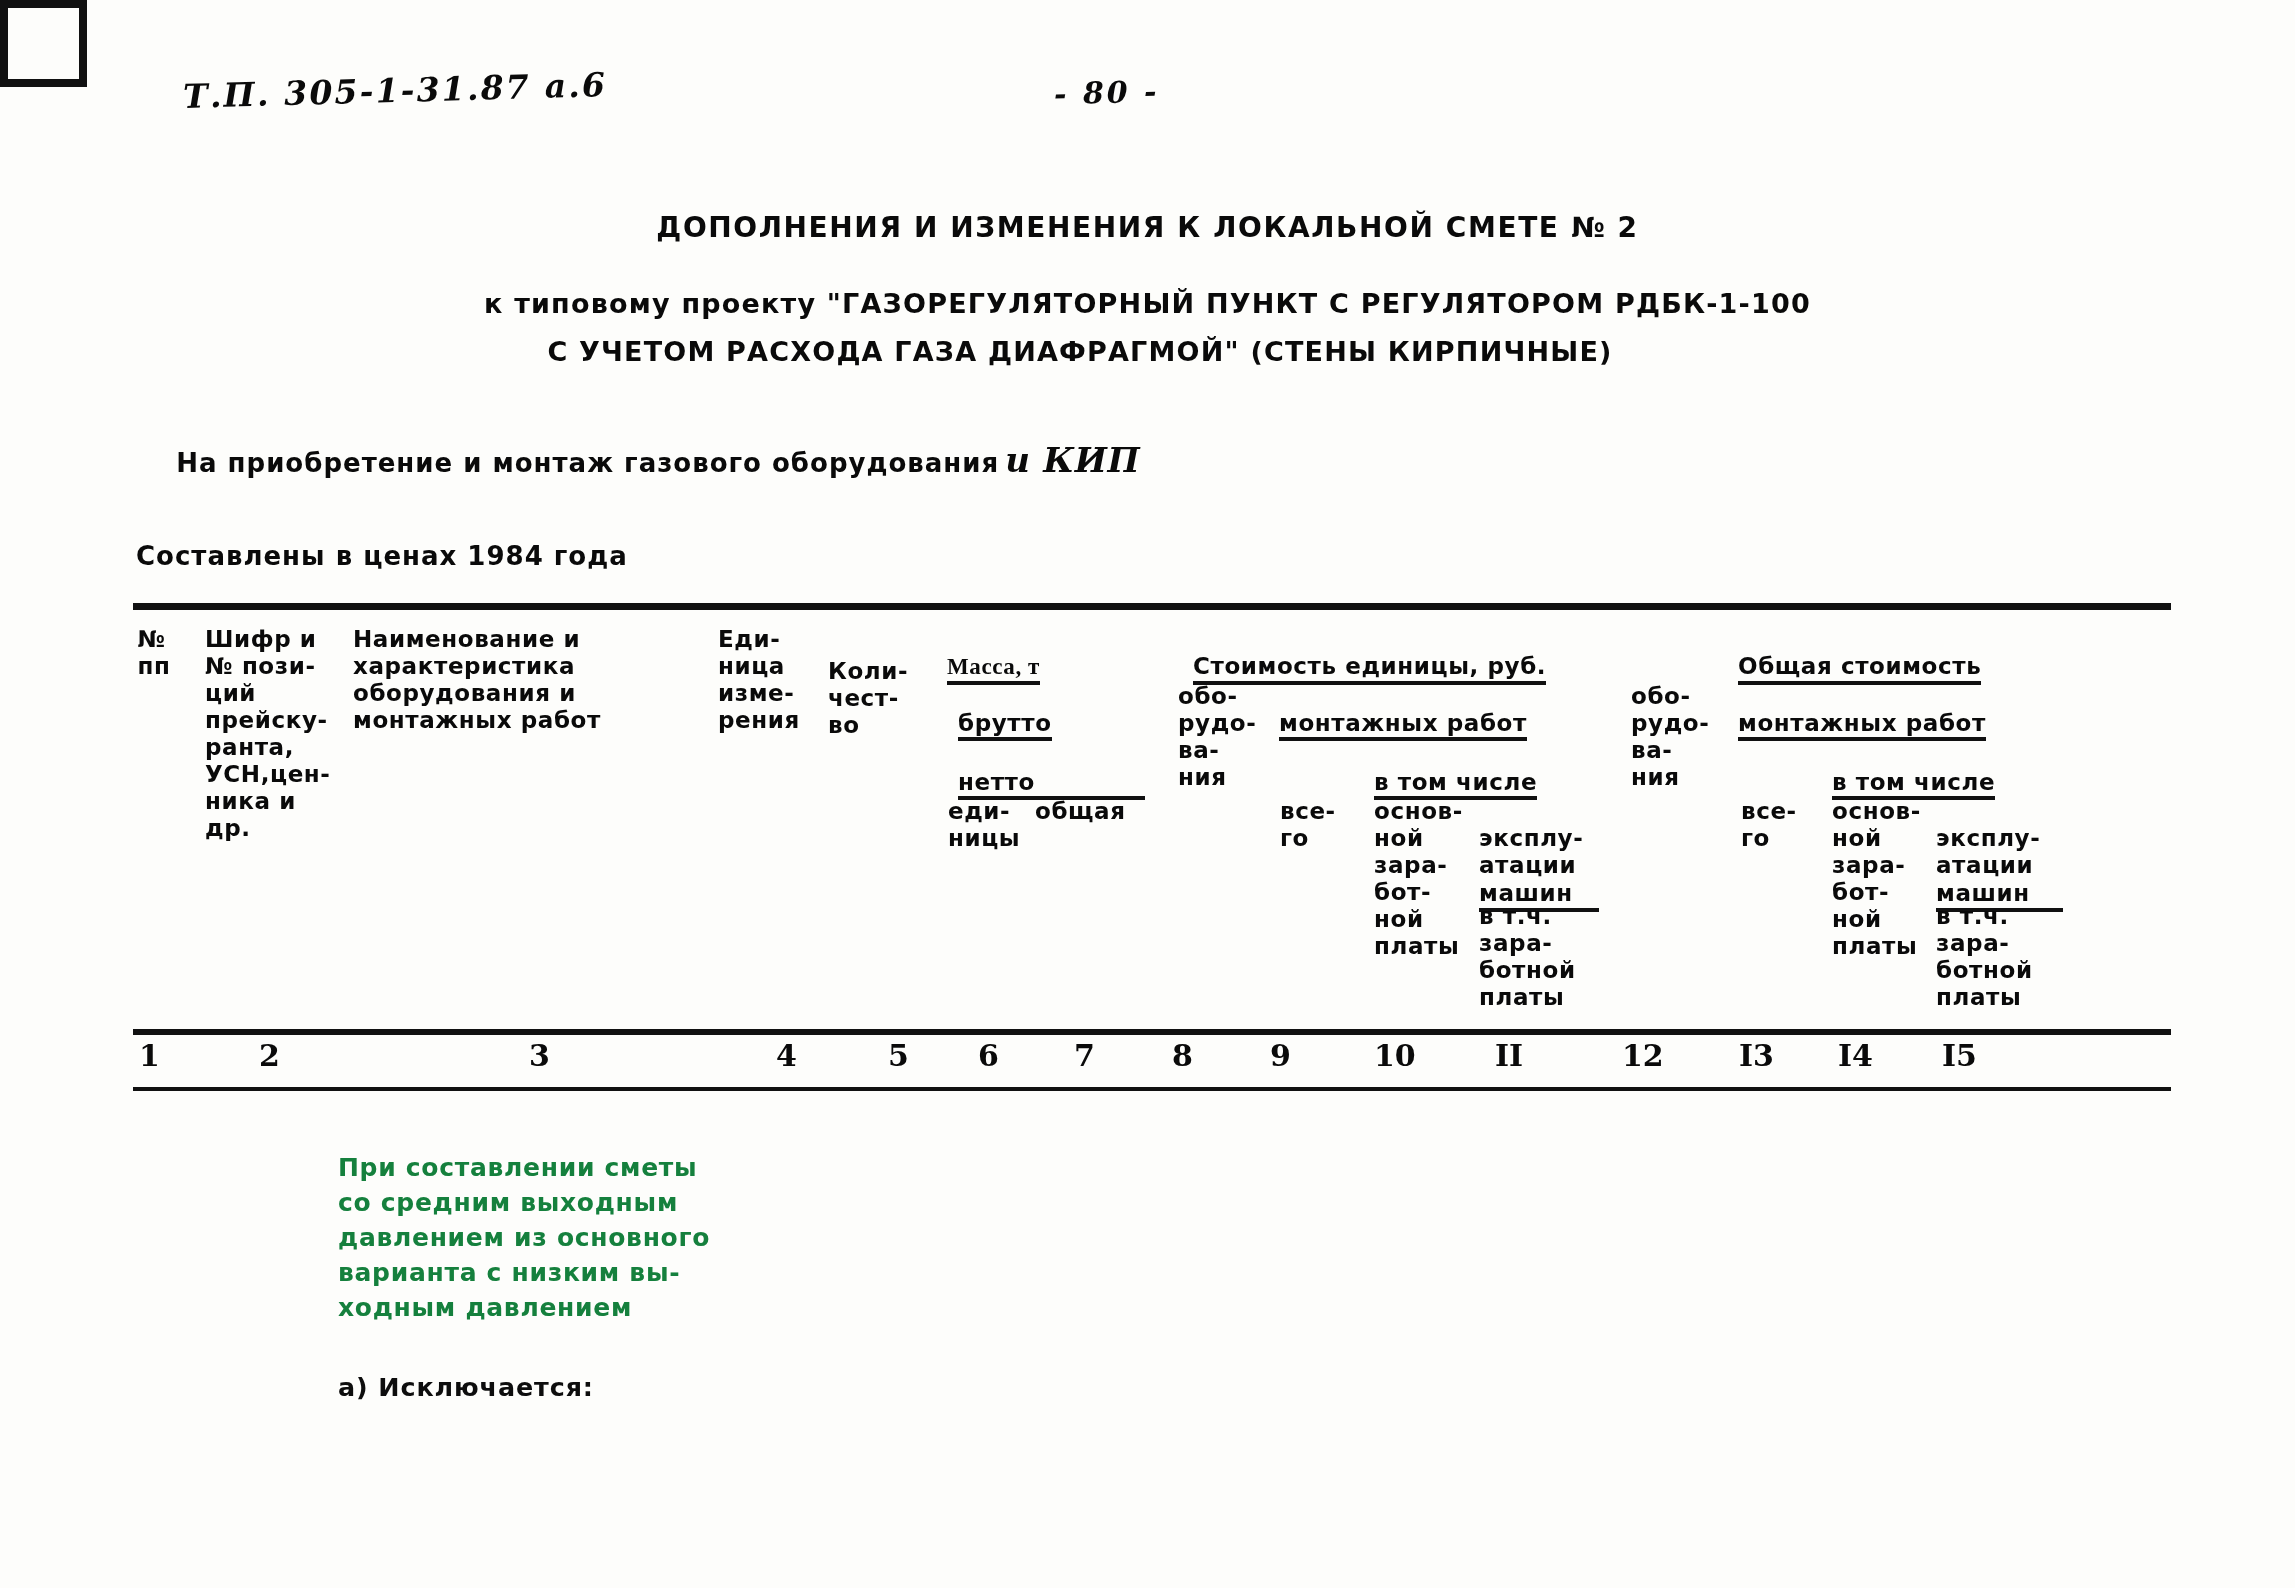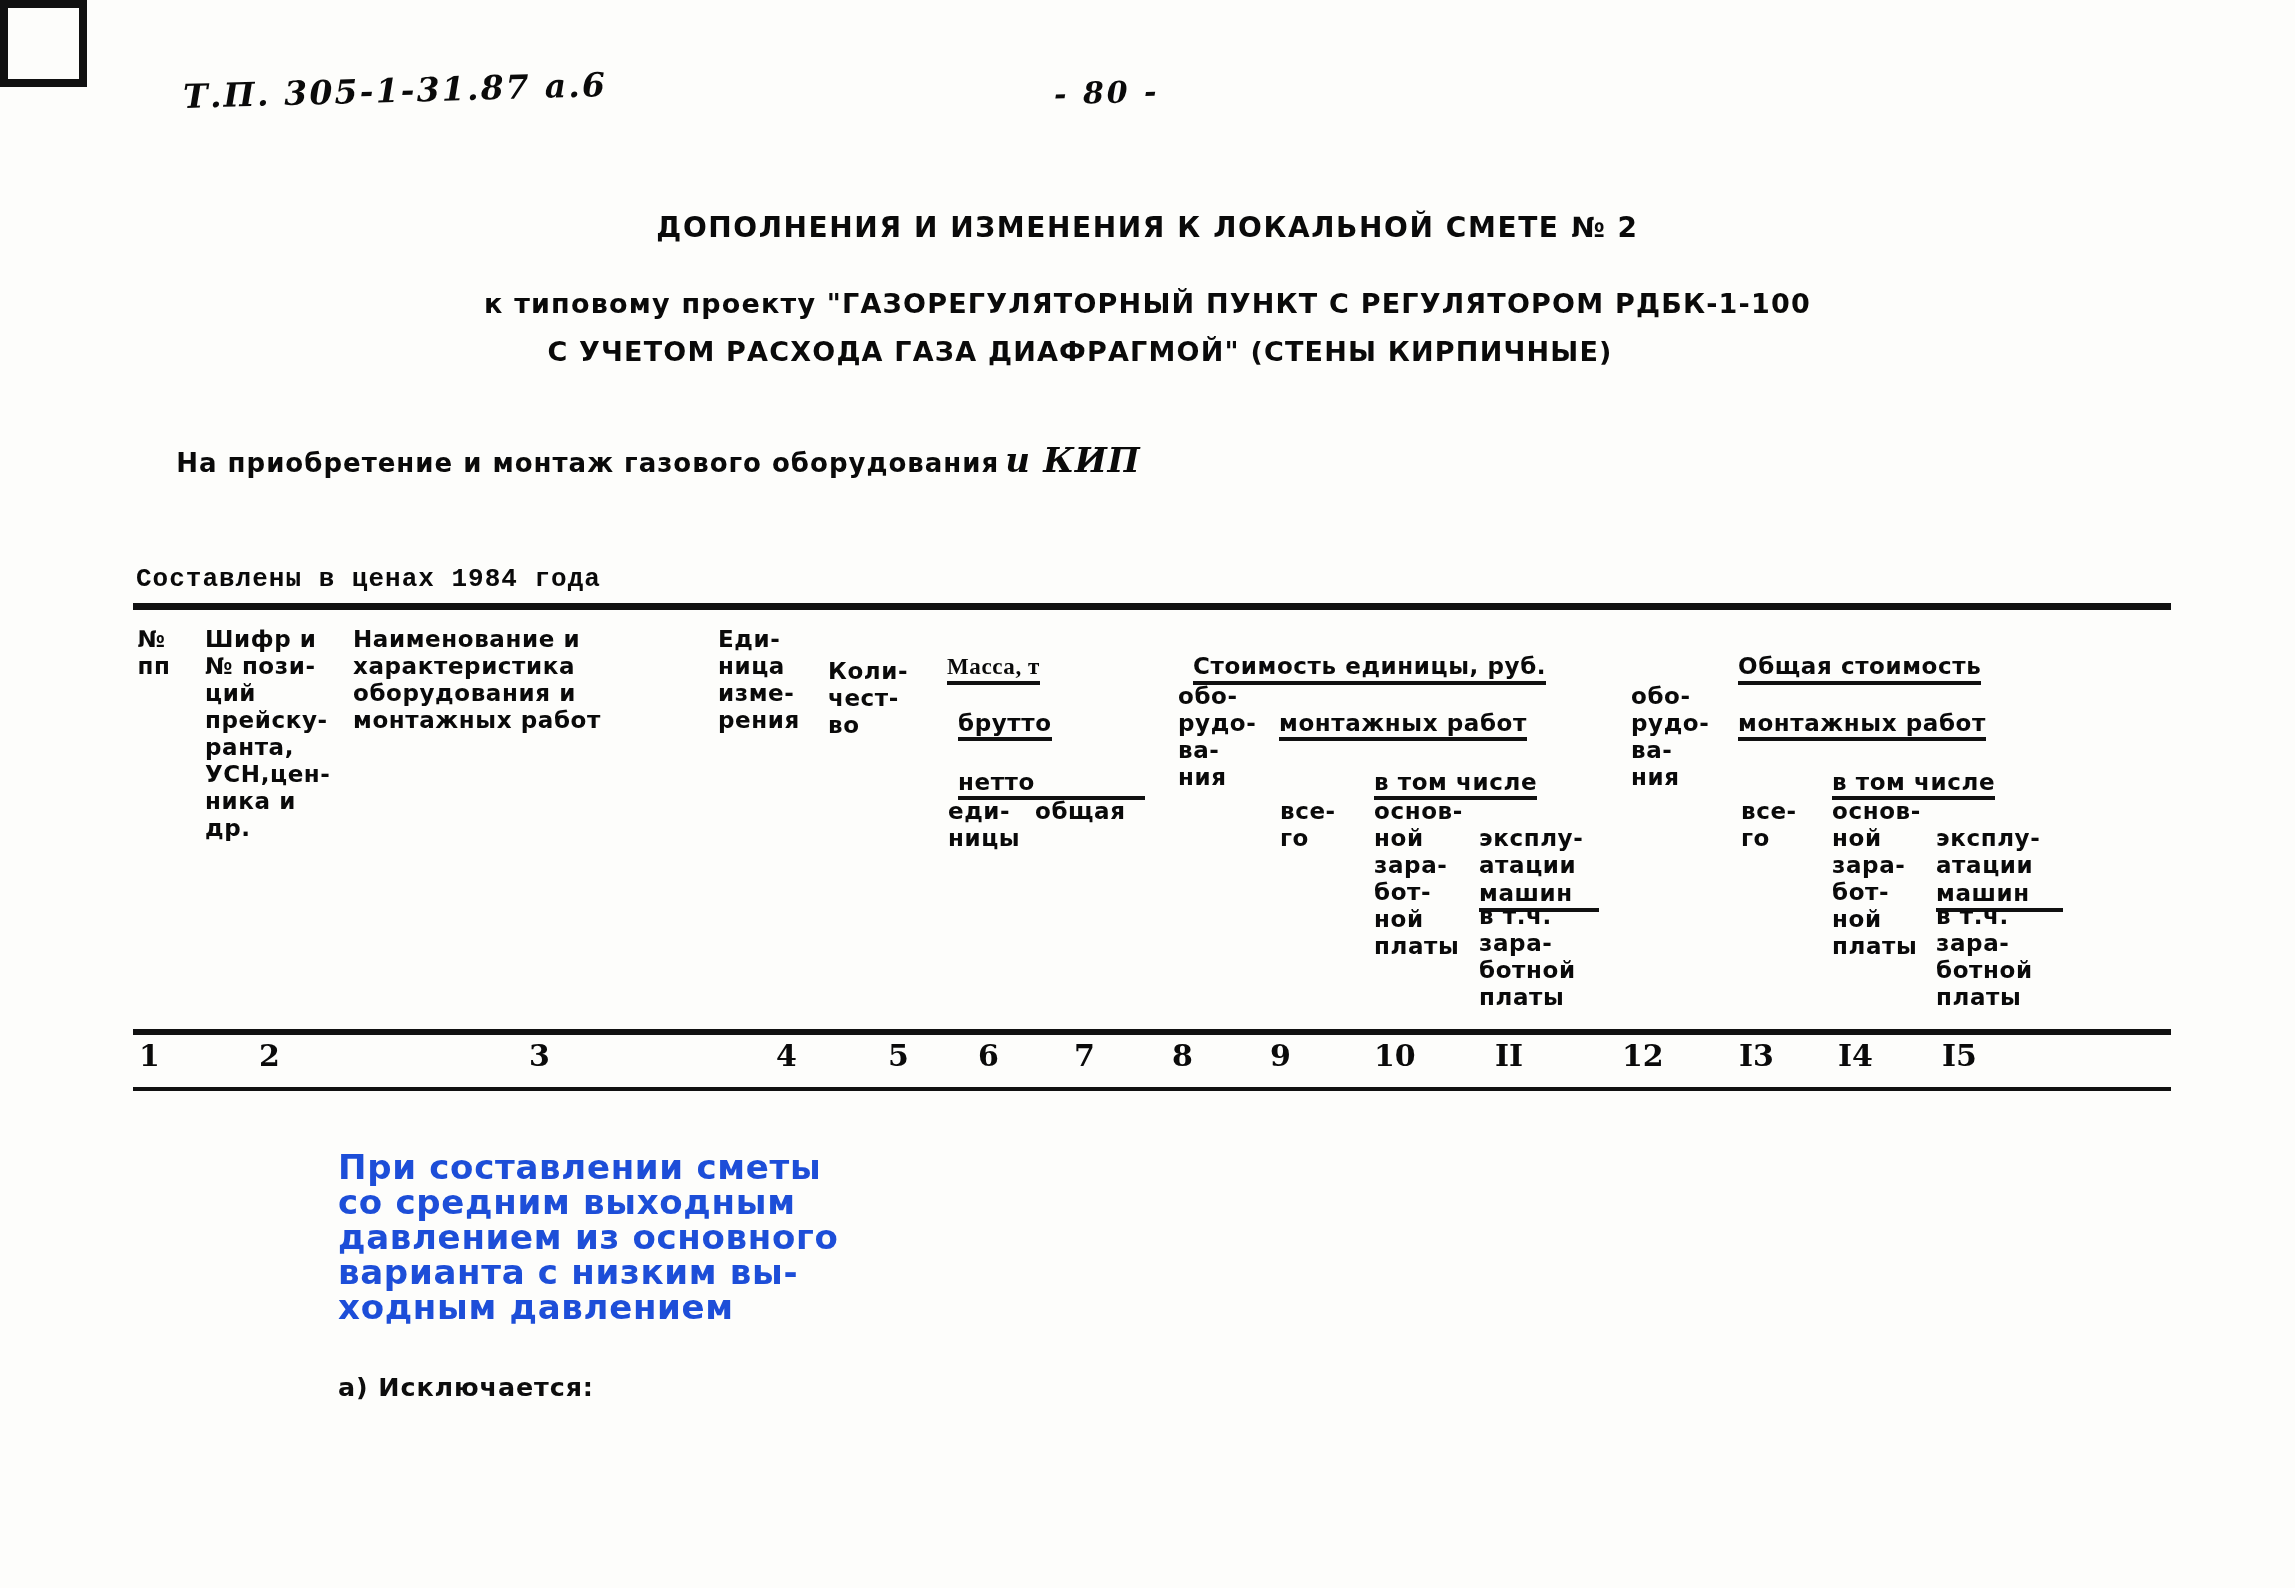--- a/index.html
+++ b/index.html
@@ -84,21 +84,21 @@
     left: 0; right: 135px; top: 336px;
     text-align: center;
     font-size: 27px;
     letter-spacing: 1.2px;
     white-space: normal;
   }
 
   .bodyline { left: 136px; font-size: 26px; letter-spacing: 1px; }
   #line-purpose  { top: 410px; }
   #line-basis    { top: 477px; }
-  #line-prices   { top: 564px; font-family: Liberation Mono, monospace; }
+  #line-prices   { top: 541px; }
   .bodyline .hand { font-size: 34px; letter-spacing: 0.7px; margin-left: 6px; }
 
   
   #table-wrap {
     position: absolute;
     left: 133px;
     top: 603px;
     width: 2038px;
   }
   .rule { background: #111; width: 100%; }
@@ -139,24 +139,24 @@
     white-space: pre;
   }
 
   
   #notes {
     position: absolute;
     left: 338px;
     top: 1150px;
     font-family: "DejaVu Sans", sans-serif;
     font-weight: 700;
-    font-size: 34px;
+    font-size: 25px;
     line-height: 35px;
     letter-spacing: 0.7px;
-    color: #1d4ed8;
+    color: #15803d;
     white-space: pre-line;
   }
   #excl-label {
     position: absolute;
     left: 338px; top: 1372px;
     font-family: "DejaVu Sans", sans-serif;
     font-weight: 700;
     font-size: 25.4px;
     letter-spacing: 0.9px;
   }

